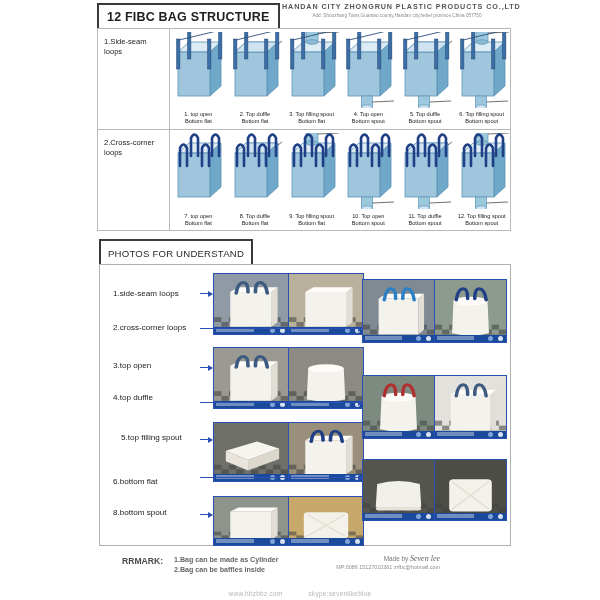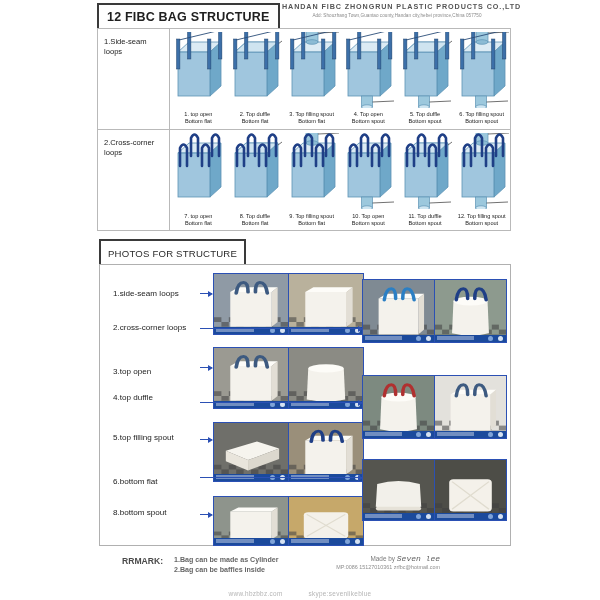--- a/index.html
+++ b/index.html
@@ -130,21 +130,21 @@
   }
   #rrmark-lines {
     position: absolute; left: 174px; top: 3px;
     font-size: 7.1px; font-weight: bold; color: #666; line-height: 1.45;
     white-space: nowrap;
   }
   #madeby {
     position: absolute; right: 88px; top: 2px;
     font-size: 6.4px; color: #7a7a7a; white-space: nowrap; text-align: right;
   }
-  #madeby .sig { font-family: Liberation Mono, monospace; font-style: italic; font-size: 8px; color: #5f5f5f; }
+  #madeby .sig { font-family: Liberation Serif, serif; font-style: italic; font-size: 8px; color: #5f5f5f; }
   #contact {
     position: absolute; right: 88px; top: 12px;
     font-size: 5.4px; color: #8d8d8d; white-space: nowrap; text-align: right;
   }
   #bottom-bar {
     position: absolute; left: 0; top: 582px; width: 600px;
     text-align: center;
   }
   #bottom-bar span { font-size: 6.4px; color: #b4b4b4; letter-spacing: 0.3px; }
   #bottom-bar .gap { display: inline-block; width: 26px; }
@@ -152,21 +152,21 @@
 </head>
 <body>
 
 <div id="page">
 
   <div id="header">
     <div id="title-box">
       <span id="title-text">12 FIBC BAG STRUCTURE</span>
     </div>
     <div id="company-block">
-      <div id="company-name">HANDAN FIBC ZHONGRUN PLASTIC PRODUCTS CO.,LTD</div>
+      <div id="company-name">HANDAN CITY ZHONGRUN PLASTIC PRODUCTS CO.,LTD</div>
       <div id="company-addr">Add: Shouzhang Town,Guantao county,Handan city,hebei province,China 057750</div>
     </div>
   </div>
 
   <div id="diagram-table">
 
     <div class="dt-row r1">
       <div class="dt-label">1.Side-seam loops</div>
       <div class="dt-cells" id="row0-cells">
           <div class="dt-cell">
@@ -390,30 +390,30 @@
               </svg>
             </div>
             <div class="dt-cap"><span>12. Top filling spout</span><span class="l2">Bottom spout</span></div>
           </div>
         </div>
     </div>
 
   </div>
 
   <div id="photos-title-box">
-    <span id="photos-title-text">PHOTOS FOR STRUCTURE</span>
+    <span id="photos-title-text">PHOTOS FOR UNDERSTAND</span>
   </div>
 
   <div id="photos-panel">
 
   <div class="plabel" style="top: 24px;">1.side-seam loops</div>
       <div class="plabel" style="top: 58px;">2.cross-corner loops</div>
-      <div class="plabel" style="top: 102px;">3.top open</div>
+      <div class="plabel" style="top: 96px;">3.top open</div>
       <div class="plabel" style="top: 128px;">4.top duffle</div>
-      <div class="plabel" style="top: 168px;">5.top filling spout</div>
+      <div class="plabel" style="top: 168px; margin-left: 8px;">5.top filling spout</div>
       <div class="plabel" style="top: 212px;">6.bottom flat</div>
       <div class="plabel" style="top: 243px;">8.bottom spout</div>
       <div class="photo-pair" style="left: 113px; top: 8px;">
         <div class="photo" style="width: 74px; height: 60px;"><svg viewBox="0 0 100 100" preserveAspectRatio="none" width="100%" height="100%">
             <rect width="100" height="100" fill="#8f9aa5"></rect>
             <rect x="0" y="72" width="10" height="8" fill="#3f3f3f" fill-opacity="0.55"></rect>
             <rect x="20" y="72" width="10" height="8" fill="#3f3f3f" fill-opacity="0.55"></rect>
             <rect x="40" y="72" width="10" height="8" fill="#3f3f3f" fill-opacity="0.55"></rect>
             <rect x="60" y="72" width="10" height="8" fill="#3f3f3f" fill-opacity="0.55"></rect>
             <rect x="80" y="72" width="10" height="8" fill="#3f3f3f" fill-opacity="0.55"></rect>

